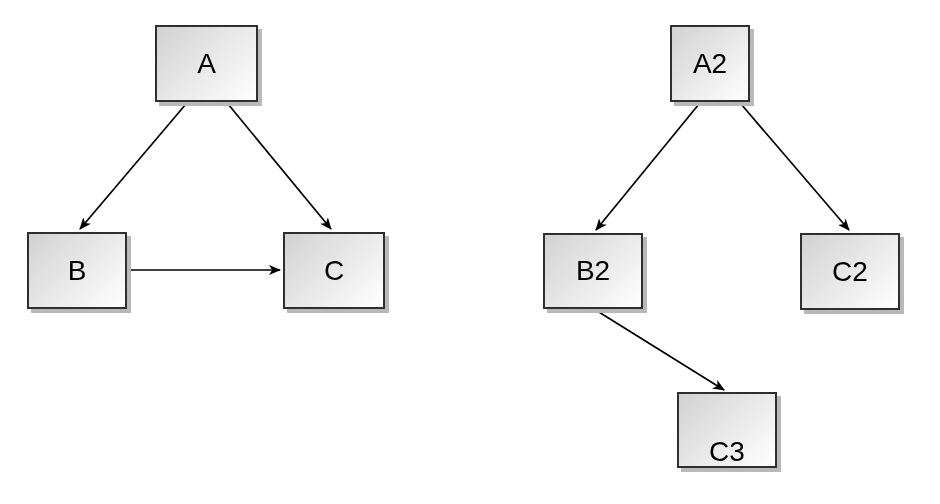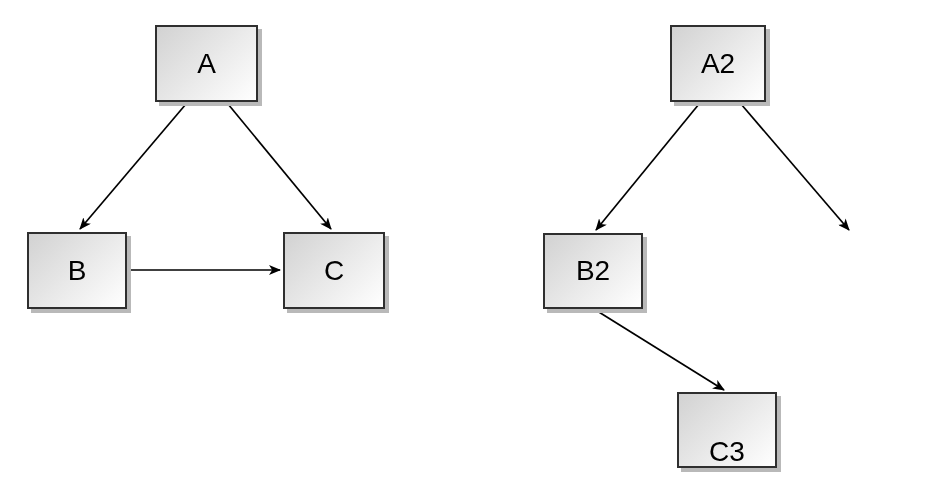--- a/index.html
+++ b/index.html
@@ -63,22 +63,25 @@
     </svg>
 <div class="node" style="left: 155px; top: 25px; width: 103px; height: 77px;">
       <span>A</span>
     </div>
     <div class="node" style="left: 27px; top: 232px; width: 100px; height: 77px;">
       <span>B</span>
     </div>
     <div class="node" style="left: 283px; top: 232px; width: 102px; height: 77px;">
       <span>C</span>
     </div>
-    <div class="node" style="left: 670px; top: 25px; width: 96px; height: 77px;">
+    <div class="node" style="left: 670px; top: 25px; width: 80px; height: 77px;">
       <span>A2</span>
     </div>
     <div class="node" style="left: 543px; top: 233px; width: 100px; height: 76px;">
       <span>B2</span>
+    </div>
+    <div class="node" style="left: 800px; top: 233px; width: 100px; height: 77px;">
+      <span>C2</span>
     </div>
     <div class="node" style="left: 677px; top: 392px; width: 100px; height: 76px; align-items: flex-end;">
       <span>C3</span>
     </div>
   </div>
 
 </body></html>

